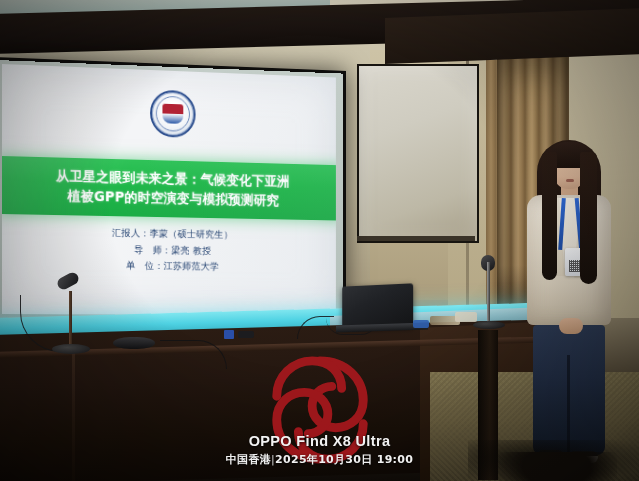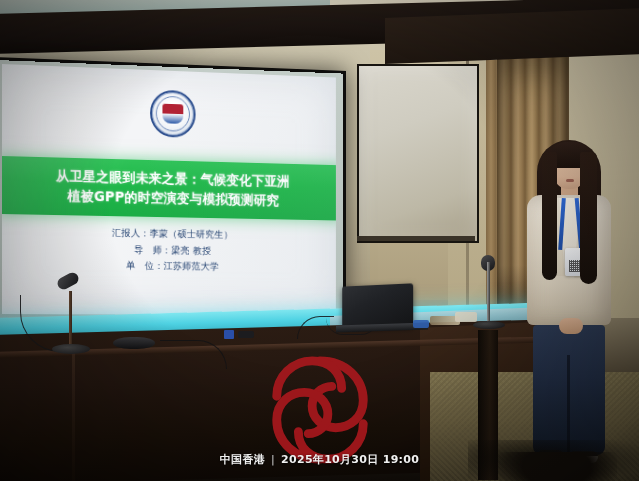--- a/index.html
+++ b/index.html
@@ -432,21 +432,21 @@
     letter-spacing:.35px;
     font-family:"Liberation Sans","DejaVu Sans",sans-serif;
     text-shadow:0 1px 3px rgba(0,0,0,.8);
     margin-bottom:3px;
   }
   .wm-sub{
     position:relative;color:#f0f0f0;font-size:11px;font-weight:bold;
     letter-spacing:.3px;
     font-family:"DejaVu Sans","Liberation Sans",sans-serif;
     text-shadow:0 1px 3px rgba(0,0,0,.8);
-    display:flex;align-items:center;gap:6px;
+    display:flex;align-items:center;
   }
   .wm-div{color:#cfcfcf;font-weight:normal;}
 </style>
 </head>
 <body>
 
 <div id="photo">
 
   <div class="room-wall"></div>
   <div class="ceiling"></div>
@@ -556,20 +556,21 @@
     <svg class="wm-logo" viewBox="0 0 120 120">
       <g fill="none" stroke="#b0191f" stroke-width="9" stroke-linecap="round" stroke-linejoin="round" opacity="0.92">
         <path d="M60 10 C86 10 104 28 104 50 C104 68 90 78 76 78 C62 78 52 68 52 56
                  C52 44 62 36 72 36"></path>
         <path d="M60 110 C34 110 16 92 16 70 C16 52 30 42 44 42 C58 42 68 52 68 64
                  C68 76 58 84 48 84"></path>
         <path d="M16 46 C16 26 32 10 52 10 C70 10 82 22 82 38"></path>
         <path d="M104 74 C104 94 88 110 68 110 C50 110 38 98 38 82"></path>
       </g>
     </svg>
+    <div class="wm-title">OPPO Find X8 Ultra</div>
     <div class="wm-sub">
       <span>中国香港</span>
       <span class="wm-div">|</span>
       <span>2025年10月30日 19:00</span>
     </div>
   </div>
 
 </div>
 
 </body></html>

